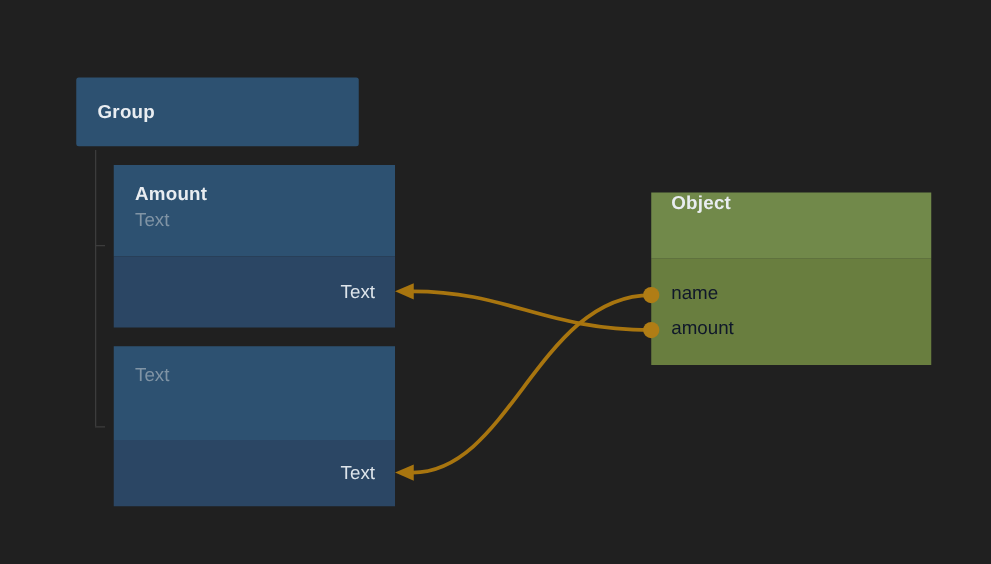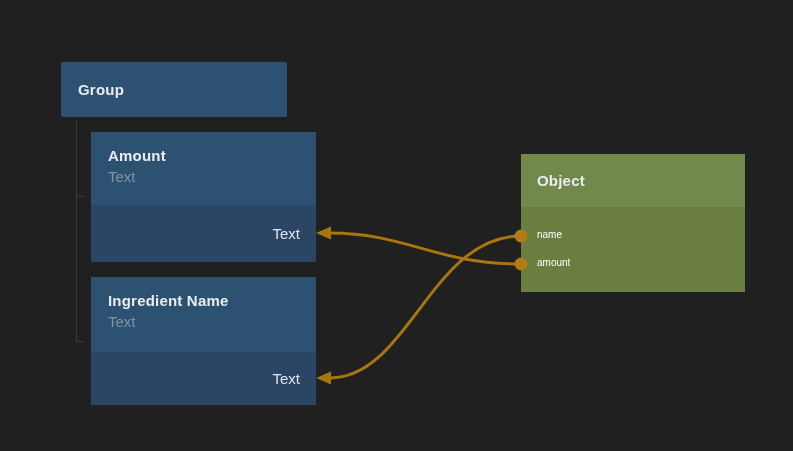--- a/index.html
+++ b/index.html
@@ -76,34 +76,34 @@
   #node-ingredient .port-section { height: 53px; }
   
   .object-node {
     left: 521px; top: 154px;
     width: 224px; height: 138px;
   }
   .object-node .header {
     background: #71894a;
     height: 53px;
     display: flex;
-    align-items: center;
+    align-items: flex-start;
     padding-left: 16px;
     box-sizing: border-box;
   }
   .object-node .body {
     background: #697e3f;
     height: 85px;
     padding: 14px 16px 0 16px;
     box-sizing: border-box;
   }
   .object-field {
     display: block;
-    color: #ffffff;
-    font-size: 10px;
+    color: #0f172a;
+    font-size: 15px;
     line-height: 28px;
   }
   
   .tree-line-v {
     position: absolute;
     left: 76px; top: 120px;
     width: 1px; height: 221px;
     background: #3c3c3c;
     z-index: 0;
   }
@@ -143,21 +143,20 @@
       <span class="node-title">Amount</span>
       <span class="node-subtitle">Text</span>
     </div>
     <div class="port-section">
       <span class="port-label">Text</span>
     </div>
   </div>
 
   <div class="node field-node" id="node-ingredient">
     <div class="title-section">
-      <span class="node-title">Ingredient Name</span>
       <span class="node-subtitle">Text</span>
     </div>
     <div class="port-section">
       <span class="port-label">Text</span>
     </div>
   </div>
 
   <div class="node object-node">
     <div class="header">
       <span class="node-title">Object</span>

